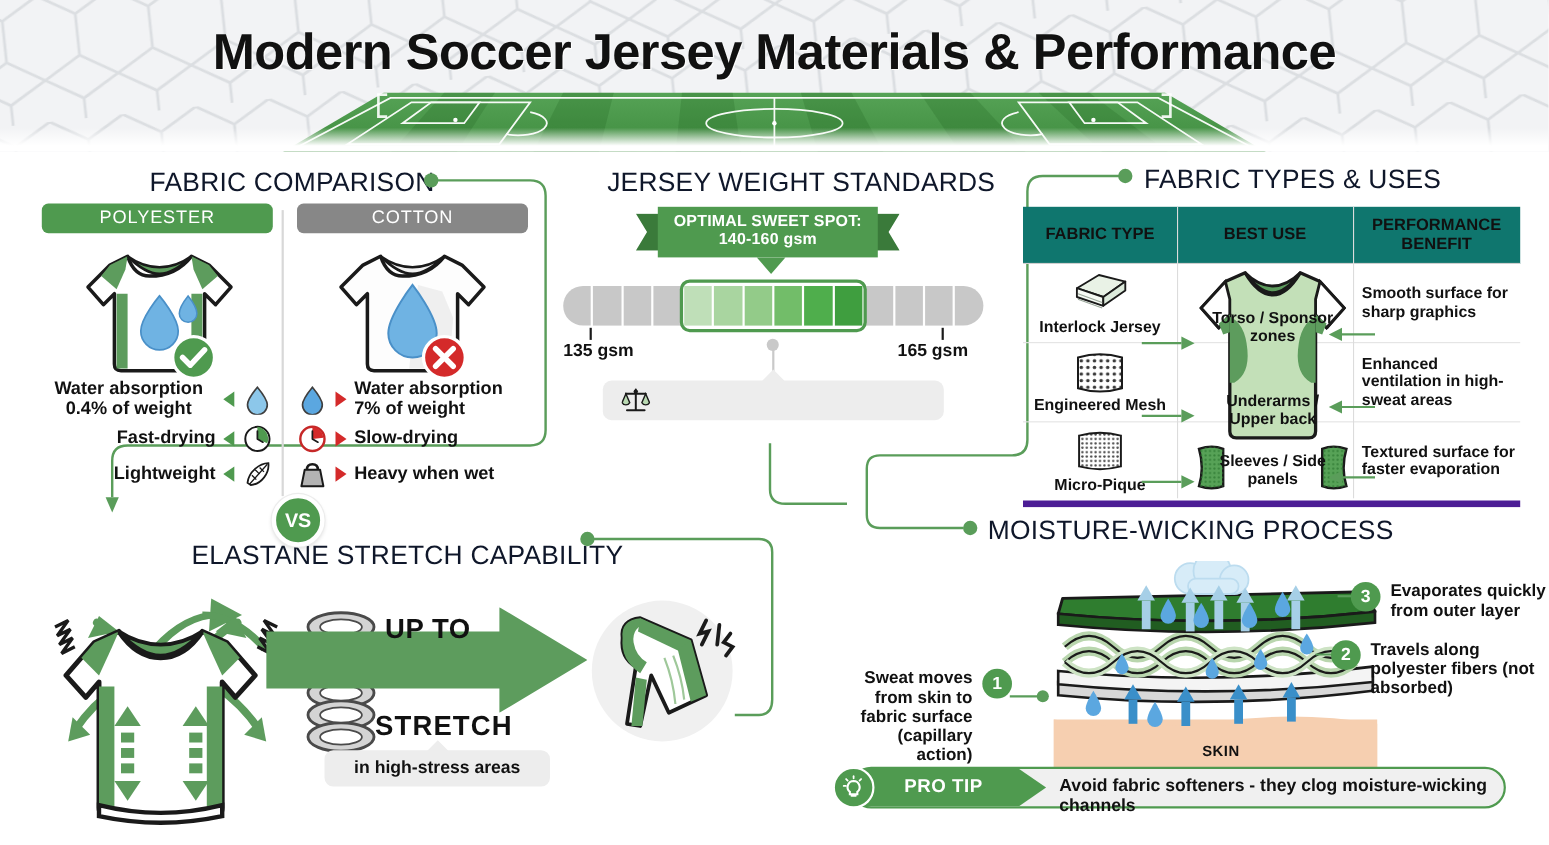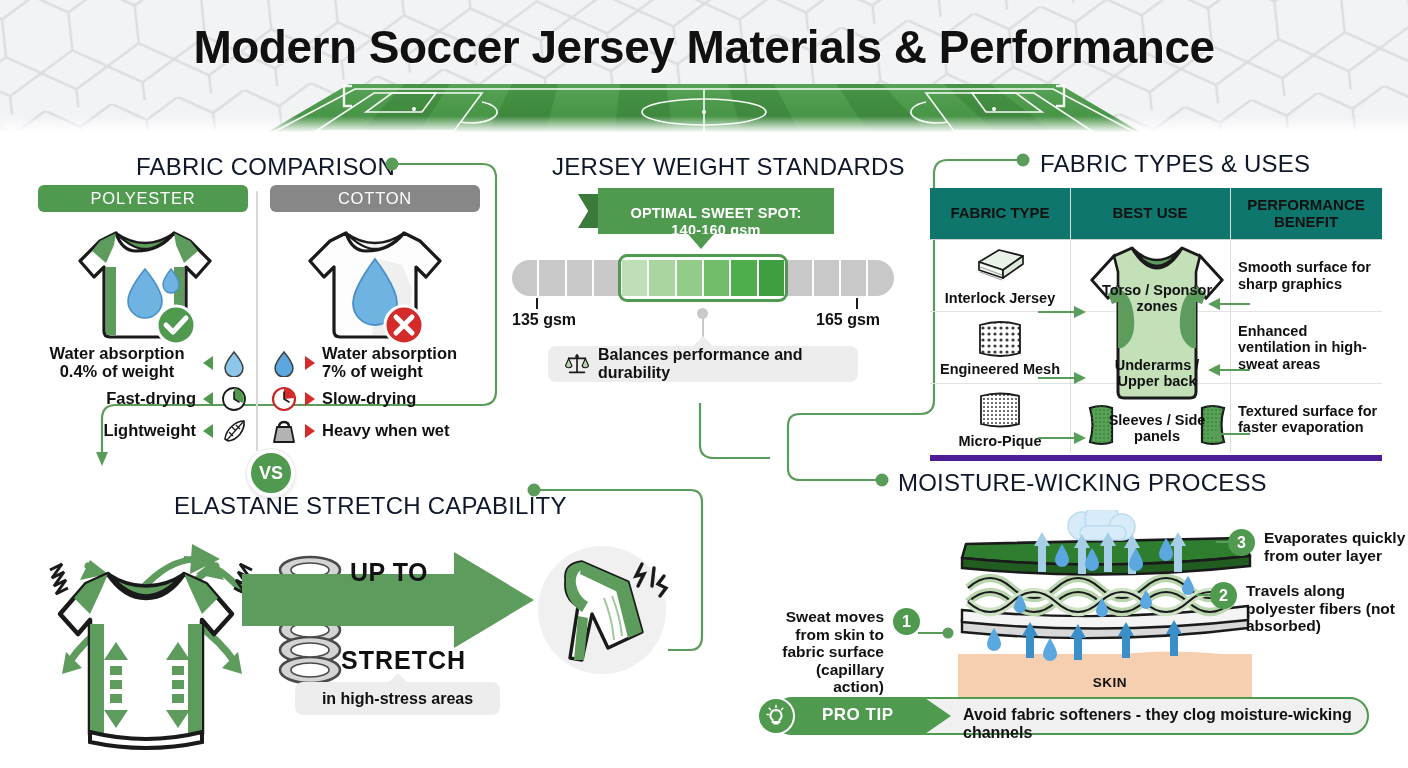--- a/index.html
+++ b/index.html
@@ -76,24 +76,24 @@
   .spec.left { justify-content: flex-start; text-align: left; }
   .tri { width: 0; height: 0; flex: none; }
   .tri.g-left { border-top: 7px solid transparent; border-bottom: 7px solid transparent; border-right: 10px solid #4f9a4f; }
   .tri.r-right { border-top: 7px solid transparent; border-bottom: 7px solid transparent; border-left: 10px solid #d42a2a; }
   .ico { width: 28px; height: 28px; flex: none; }
 
   
   #weight-standards { position: absolute; left: 500px; top: 188px; width: 410px; height: 215px; z-index: 2; }
   .ribbon { position: absolute; left: 78px; top: 0; width: 240px; height: 46px; }
   .ribbon-body {
-    position: absolute; left: 20px; top: 0; width: 236px; height: 46px;
+    position: absolute; left: 20px; top: 0; width: 200px; height: 46px;
     background: #4f9a4f; color: #fff; text-align: center;
     font-size: 14.5px; font-weight: bold; line-height: 1.15;
-    padding-top: 17px; letter-spacing: .2px; z-index: 3;
+    padding-top: 5px; letter-spacing: .2px; z-index: 3;
   }
   .ribbon-tail { position: absolute; top: 6px; width: 34px; height: 34px; background: #3a7a3a; z-index: 1; }
   .ribbon-tail.l { left: 0; clip-path: polygon(0 0, 100% 0, 100% 100%, 0 100%, 30% 50%); }
   .ribbon-tail.r { right: 0; clip-path: polygon(0 0, 100% 0, 70% 50%, 100% 100%, 0 100%); }
   .ribbon-notch {
     position: absolute; left: 110px; top: 46px; width: 0; height: 0; z-index: 4;
     border-left: 13px solid transparent; border-right: 13px solid transparent;
     border-top: 15px solid #4f9a4f;
   }
   .scale { position: absolute; left: 12px; top: 72px; width: 382px; height: 36px; display: flex; gap: 2px; }
@@ -402,21 +402,20 @@
     <div class="stem-dot"></div>
     <div class="stem-line"></div>
     <div class="callout-notch"></div>
     <div class="callout">
       <svg width="26" height="26" viewBox="0 0 26 26">
         <path d="M13,3 L13,22 M5,22 L21,22 M4,7 L22,7" stroke="#1a1a1a" stroke-width="1.8" fill="none" stroke-linecap="round"></path>
         <path d="M4,7 L0.5,15 a4,4 0 0 0 7,0 Z" fill="#b9d9b2" stroke="#1a1a1a" stroke-width="1.3"></path>
         <path d="M22,7 L18.5,15 a4,4 0 0 0 7,0 Z" fill="#b9d9b2" stroke="#1a1a1a" stroke-width="1.3"></path>
         <circle cx="13" cy="5" r="2" fill="#1a1a1a"></circle>
       </svg>
-      <span>Balances performance and durability</span>
     </div>
   </div>
 
   <div id="fabric-types">
     <div class="vline" style="left:140px;"></div>
     <div class="vline" style="left:300px;"></div>
     <table class="tbl">
       <thead>
         <tr>
           <th class="c1">FABRIC TYPE</th>

